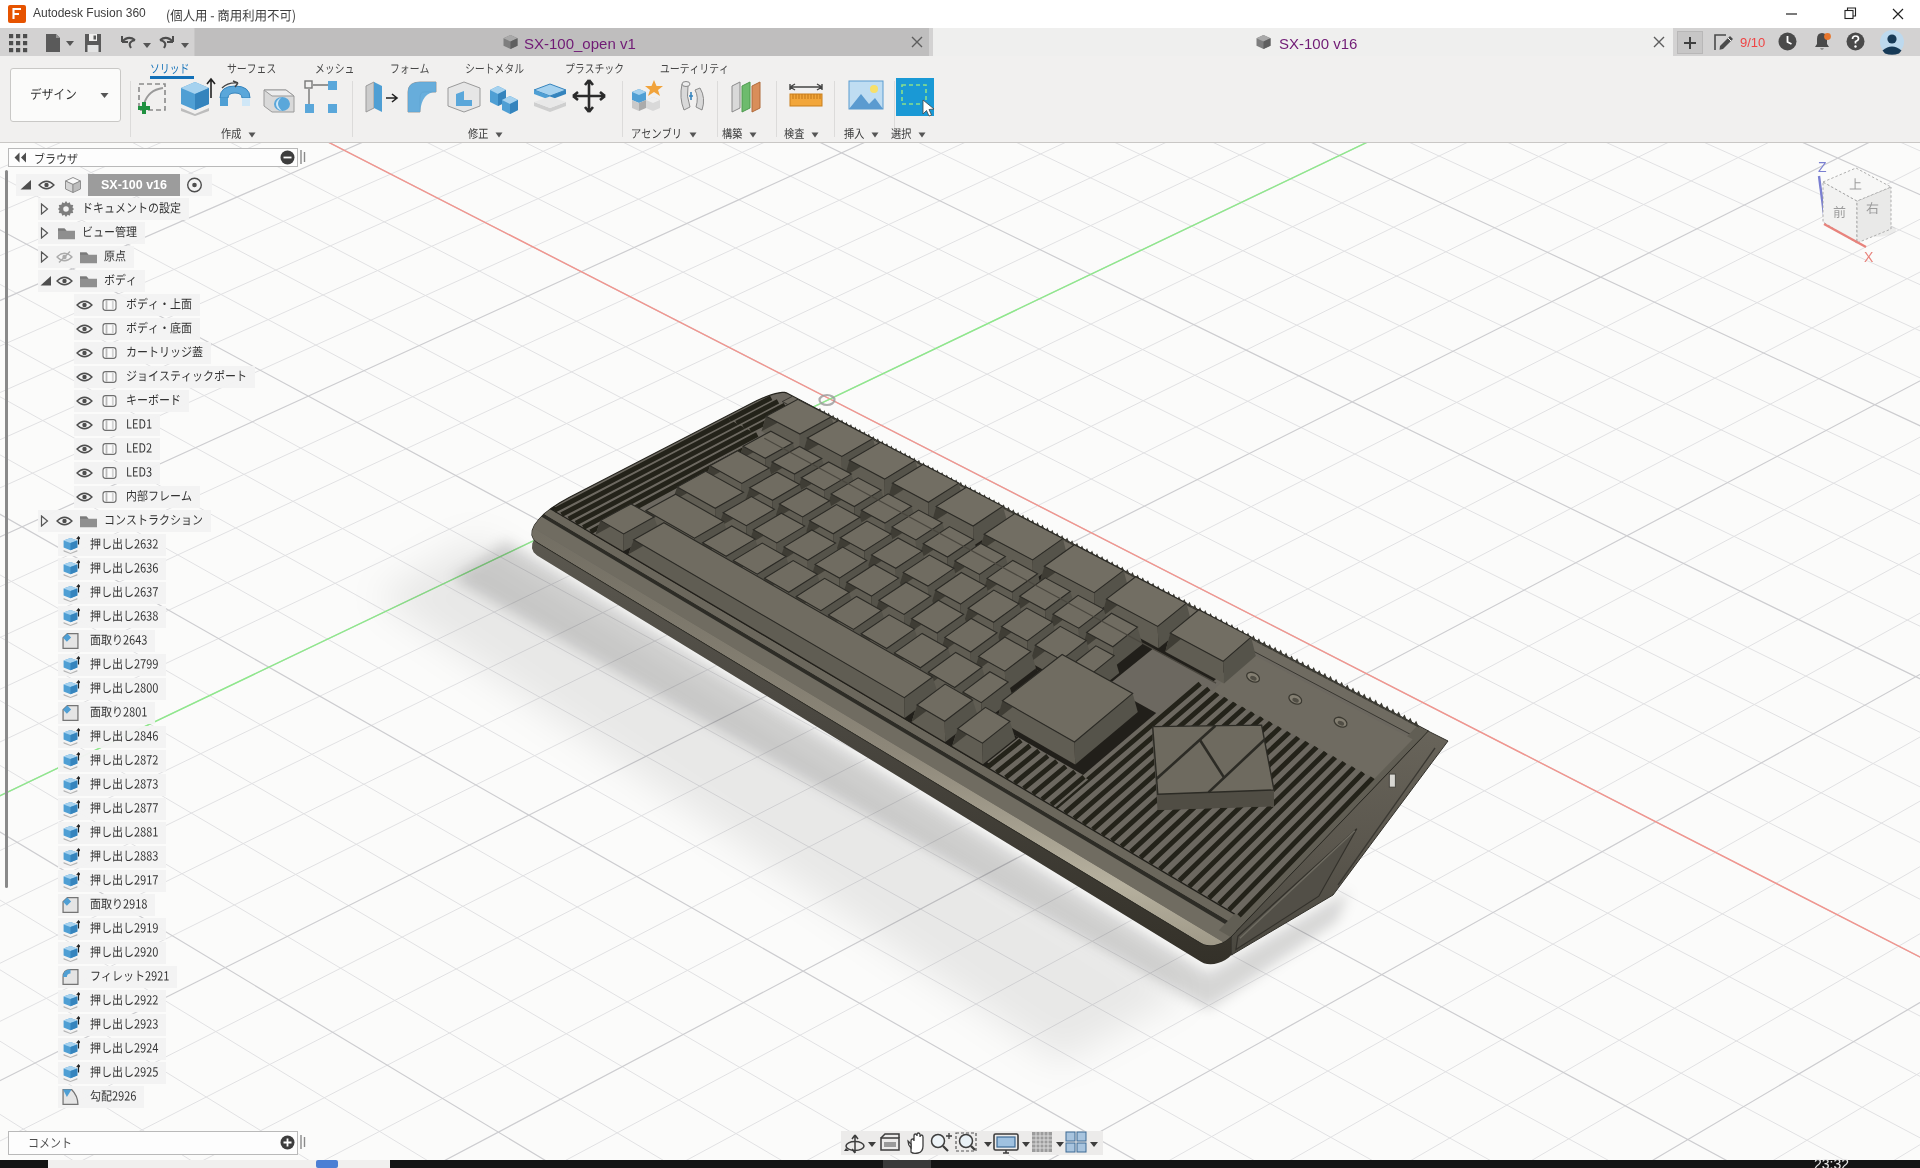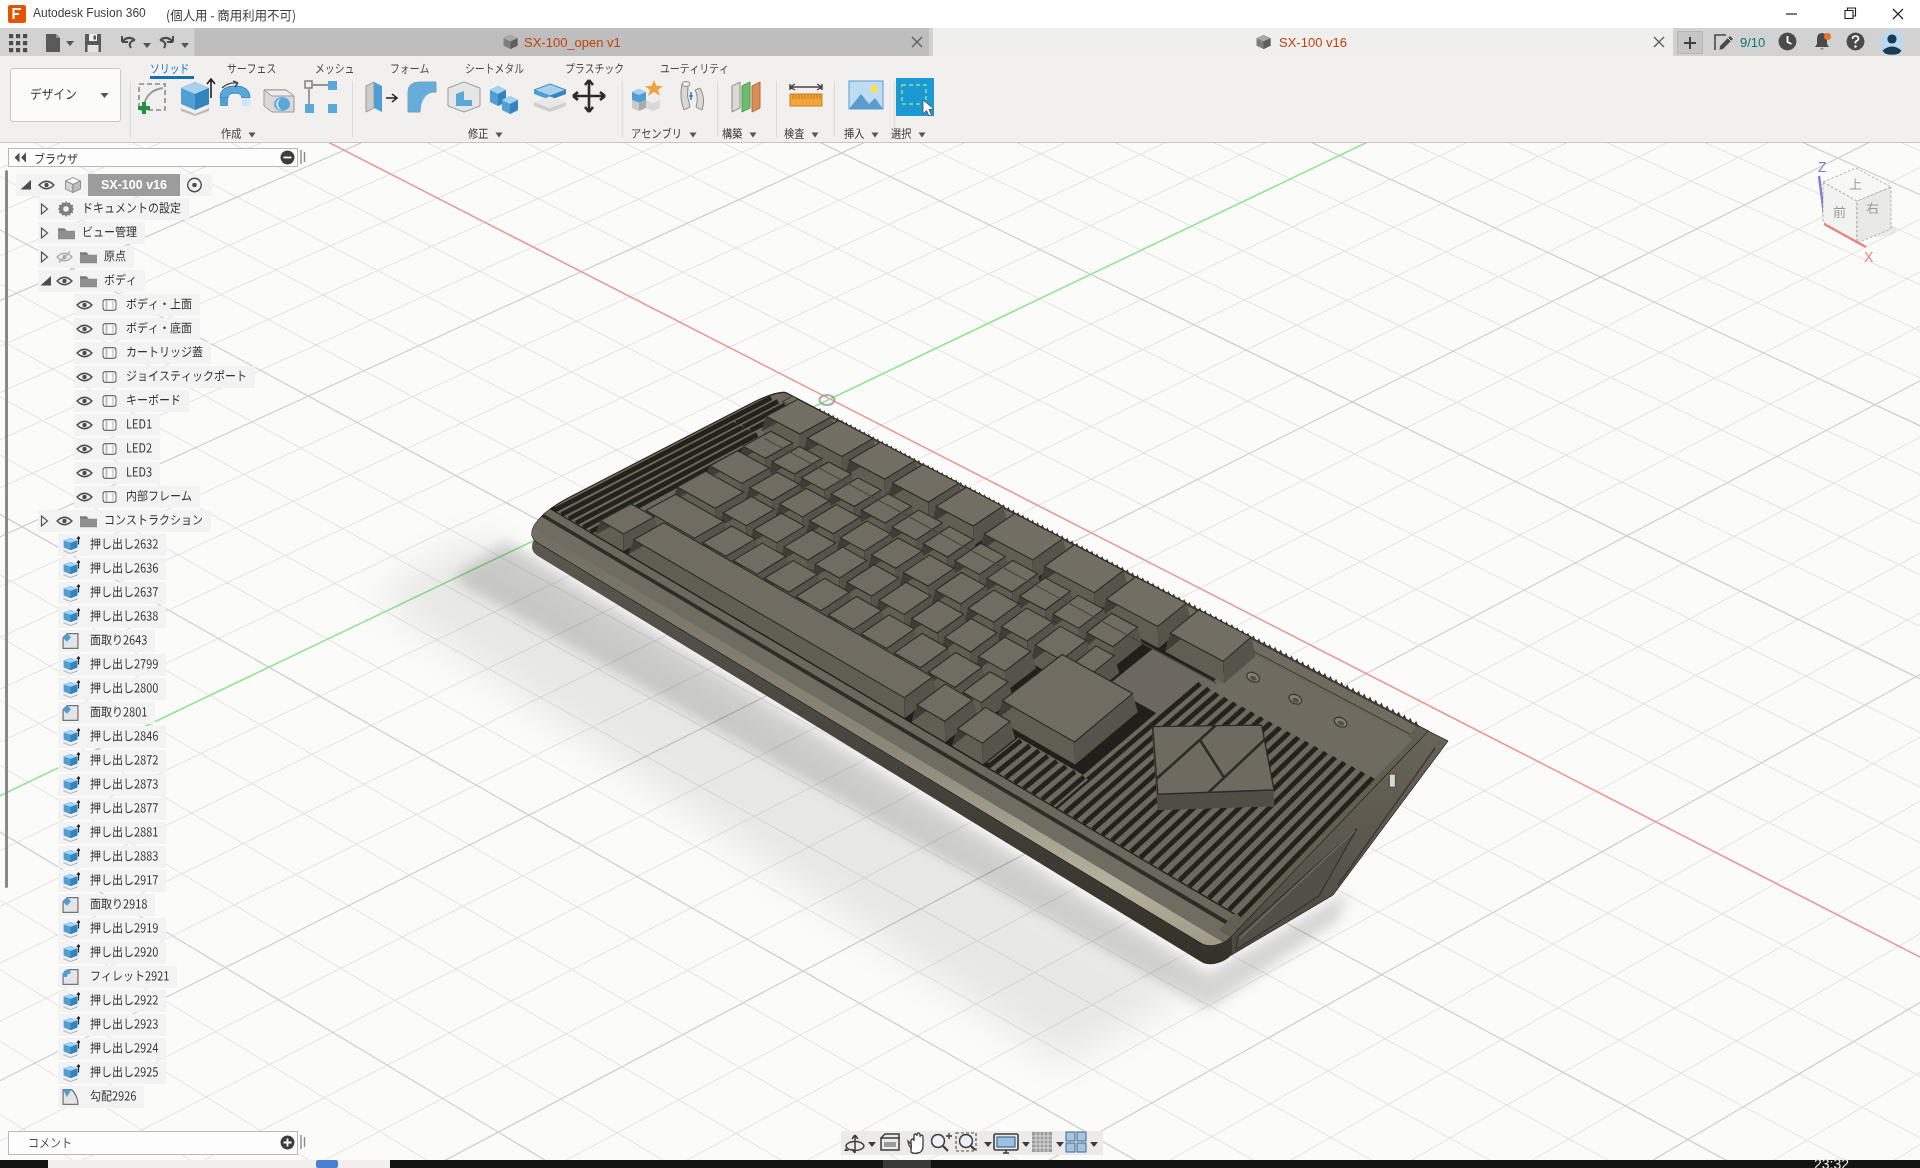--- a/index.html
+++ b/index.html
@@ -1,21 +1,21 @@
 <!DOCTYPE html>
 <html><head><meta charset="utf-8"><style>
 *{margin:0;padding:0;box-sizing:border-box}
 html,body{width:1920px;height:1168px;overflow:hidden;font-family:"Liberation Sans",sans-serif}
 #app{position:relative;width:1920px;height:1168px;background:#fbfbfa}
 .abs{position:absolute}
 #titlebar{left:0;top:0;width:1920px;height:28px;background:#ffffff}
 #tabbar{left:0;top:28px;width:1920px;height:28px;background:#d3d2d2}
 #tab1{left:194px;top:28px;width:735px;height:28px;background:#bfbebe;border-left:1px solid #c8c7c7}
 #tab2{left:933px;top:28px;width:740px;height:28px;background:#efefee}
-.tabtxt{top:35px;font-size:13px;color:#c2410c}
+.tabtxt{top:35px;font-size:15px;color:#701a75}
 #plus{left:1677px;top:31px;width:26px;height:23px;background:#c7c6c6;border:1px solid #b8b7b7}
 #ribbon{left:0;top:56px;width:1920px;height:87px;background:#f1f0ef;border-bottom:1px solid #c9c7c5}
 #design{left:10px;top:68px;width:111px;height:54px;background:#fbfbfa;border:1px solid #c9c8c6;border-radius:3px}
 .sep{top:25px;width:1px;height:56px;background:#dcdbda}
 #canvas{left:0;top:143px;width:1920px;height:1025px}
 .panelbox{background:#fdfdfd;border:1px solid #b9b9b9}
 #brhead{left:8px;top:148px;width:290px;height:19px}
 #comment{left:8px;top:1131px;width:290px;height:24px}
 .treerow{position:absolute;height:22px;background:rgba(243,243,243,0.96)}
 .ic{position:absolute;top:50%;transform:translateY(-50%)}
@@ -418,21 +418,21 @@
     </svg>
     <div class="abs" id="plus"></div>
     <svg class="abs" style="left:1682px;top:36px" width="16" height="14" viewBox="0 0 16 14">
       <path d="M8 1 L8 13 M2 7 L14 7" stroke="#3f3f3f" stroke-width="2"></path>
     </svg>
     <svg class="abs" style="left:1712px;top:32px" width="24" height="21" viewBox="0 0 24 21">
       <path d="M3 18 L3 3 L14 3" fill="none" stroke="#4a4a4a" stroke-width="1.6"></path>
       <path d="M8 14 L18 4 L21 7 L11 17 L7.5 17.7Z" fill="#4a4a4a"></path>
       <path d="M16 6 L19 9" stroke="#fff" stroke-width="1"></path>
     </svg>
-    <div class="abs" style="left:1740px;top:35px;font-size:13px;color:#0f766e">9/10</div>
+    <div class="abs" style="left:1740px;top:35px;font-size:13px;color:#ef4444">9/10</div>
     <svg class="abs" style="left:1777px;top:31px" width="21" height="21" viewBox="0 0 21 21">
       <circle cx="10.5" cy="10.5" r="9" fill="#4a4a4a"></circle>
       <path d="M10.5 5 L10.5 11 L14.5 13" stroke="#fff" stroke-width="1.8" fill="none"></path>
     </svg>
     <svg class="abs" style="left:1811px;top:31px" width="22" height="22" viewBox="0 0 22 22">
       <path d="M11 2 Q16 2 16 8 L16 13 L18 16 L4 16 L6 13 L6 8 Q6 2 11 2Z" fill="#4a4a4a"></path>
       <path d="M9 17.5 Q11 19.5 13 17.5Z" fill="#4a4a4a"></path>
       <circle cx="16.5" cy="5.5" r="3.4" fill="#e8762c"></circle>
     </svg>
     <svg class="abs" style="left:1845px;top:31px" width="21" height="21" viewBox="0 0 21 21">

